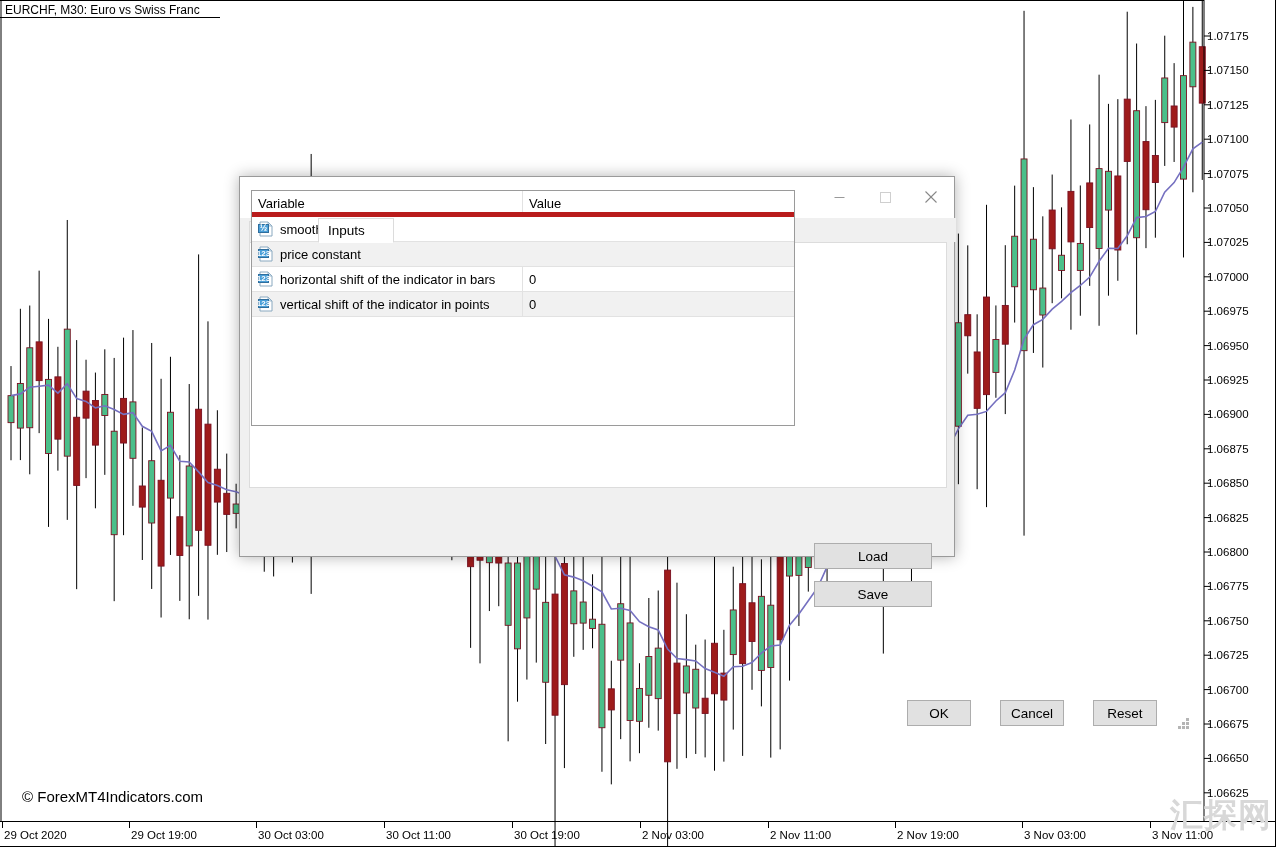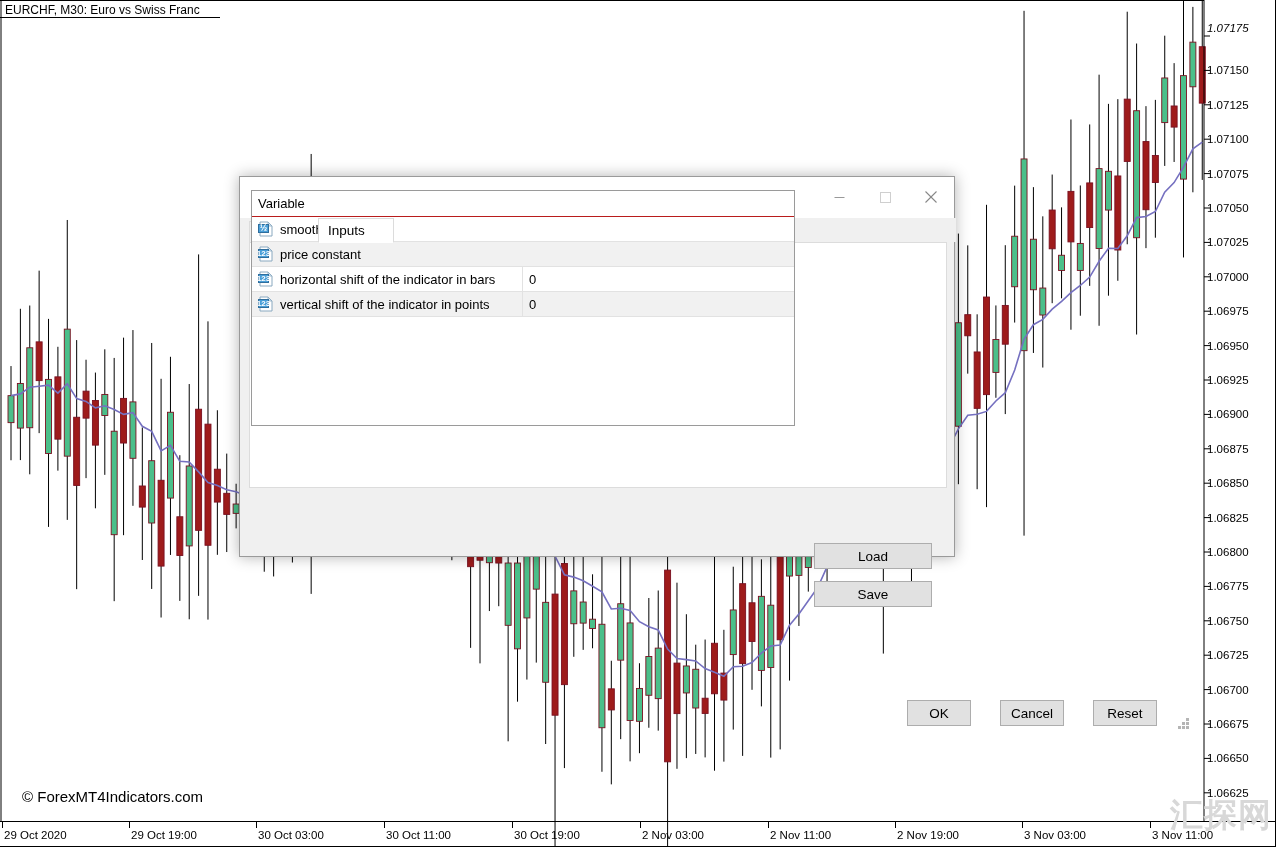--- a/index.html
+++ b/index.html
@@ -150,21 +150,21 @@
     position: absolute;
     left: 11px; top: 13px;
     width: 544px; height: 236px;
     background: #ffffff;
     border: 1px solid #9a9a9a;
     overflow: hidden;
   }
   .tbl-head {
     display: flex;
     height: 26px;
-    border-bottom: 1px solid #b91c1c;
+    border-bottom: 5px solid #b91c1c;
     background: #ffffff;
   }
   .tbl-head .c1 { width: 270px; padding-left: 6px; }
   .tbl-head .c2 { flex: 1; padding-left: 6px; border-left: 1px solid #e2e2e2; }
   .tbl-head div {
     font-size: 13px; color: #000;
     line-height: 26px;
   }
   .tbl-row {
     display: flex;
@@ -541,21 +541,21 @@
           <line x1="1150.5" x2="1150.5" y1="822" y2="828" stroke="#000" stroke-width="1"></line>
         </g>
       <line x1="0" y1="17.5" x2="220" y2="17.5" stroke="#000" stroke-width="1"></line>
     </svg>
 
     <div id="chart-title">EURCHF, M30:  Euro vs Swiss Franc</div>
     <div id="copyright">© ForexMT4Indicators.com</div>
     <div id="watermark">汇探网</div>
 
     <div id="yaxis-labels">
-        <div class="yaxis-label" style="top: 28px; font-style: italic;">1.07175</div>
+        <div class="yaxis-label" style="top: 36px;">1.07175</div>
         <div class="yaxis-label" style="top: 70.4px;">1.07150</div>
         <div class="yaxis-label" style="top: 104.8px;">1.07125</div>
         <div class="yaxis-label" style="top: 139.2px;">1.07100</div>
         <div class="yaxis-label" style="top: 173.6px;">1.07075</div>
         <div class="yaxis-label" style="top: 208px;">1.07050</div>
         <div class="yaxis-label" style="top: 242.4px;">1.07025</div>
         <div class="yaxis-label" style="top: 276.8px;">1.07000</div>
         <div class="yaxis-label" style="top: 311.2px;">1.06975</div>
         <div class="yaxis-label" style="top: 345.6px;">1.06950</div>
         <div class="yaxis-label" style="top: 380px;">1.06925</div>
@@ -614,20 +614,21 @@
         <div class="tab active" style="left: 78px; width: 76px; text-align: left;">Inputs</div>
         <div class="tab" style="left: 130px; width: 52px; text-align: center;">Colors</div>
         <div class="tab" style="left: 181px; width: 86px; text-align: center;">Visualization</div>
       </div>
 
     <div id="tabbody"></div>
 
     <div id="param-table">
       <div class="tbl-head">
         <div class="c1">Variable</div>
+        <div class="c2">Value</div>
       </div>
       <div id="tbl-rows">
           <div class="tbl-row">
             <div class="c1">
               <svg class="var-icon" viewBox="0 0 16 16">
                 <path d="M2 1 h8 l4 4 v10 h-12 z" fill="#ffffff" stroke="#8aa9c0" stroke-width="1"></path>
                 <path d="M10 1 l4 4 h-4 z" fill="#dce9f4" stroke="#8aa9c0" stroke-width="0.8"></path>
                 <rect x="0.5" y="3.5" width="10" height="8" fill="#4a9fd8" stroke="#2e6e9e" stroke-width="1"></rect>
                 <text x="5.5" y="10" font-size="9" fill="#ffffff" text-anchor="middle" font-family="Liberation Sans, sans-serif" font-weight="bold">½</text>
               </svg>

